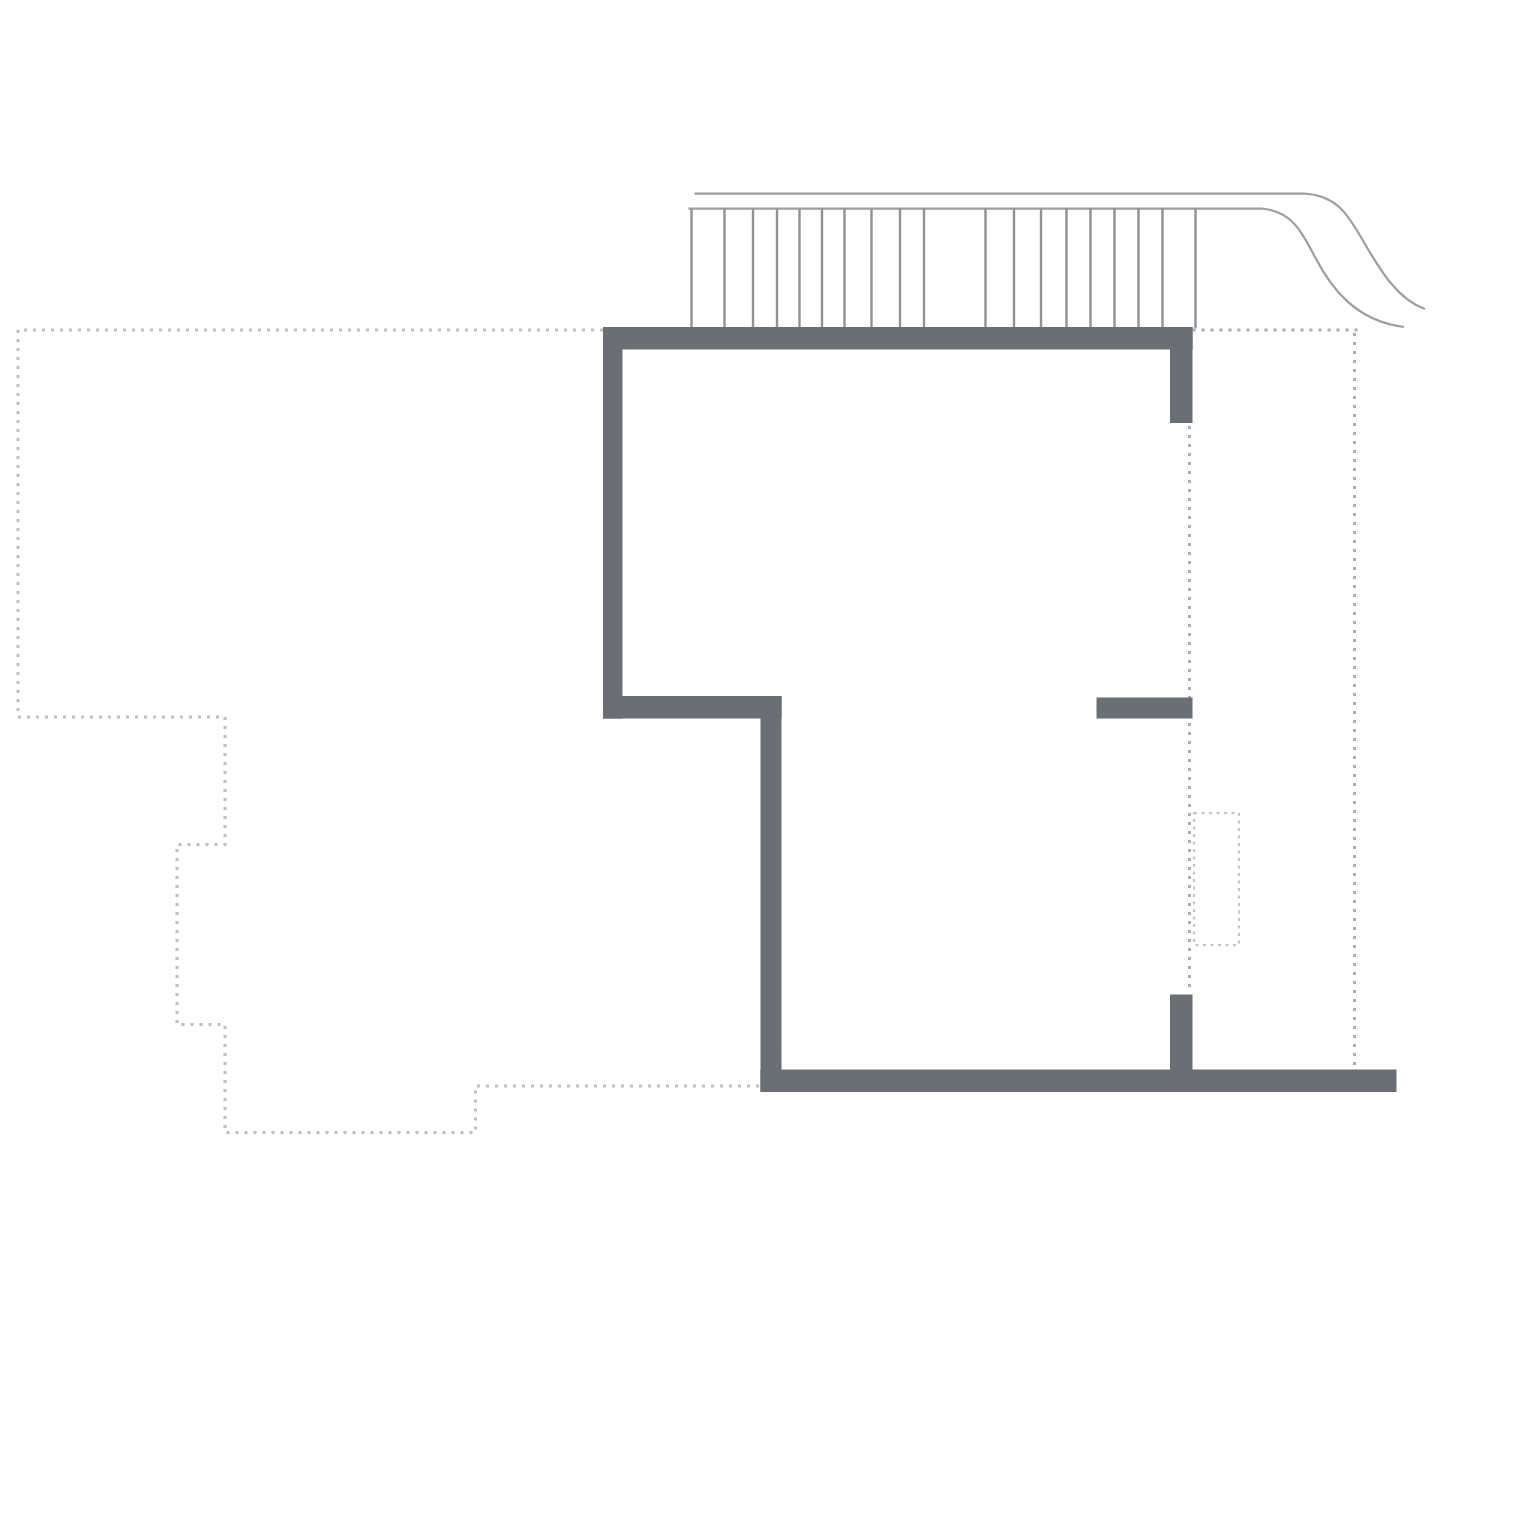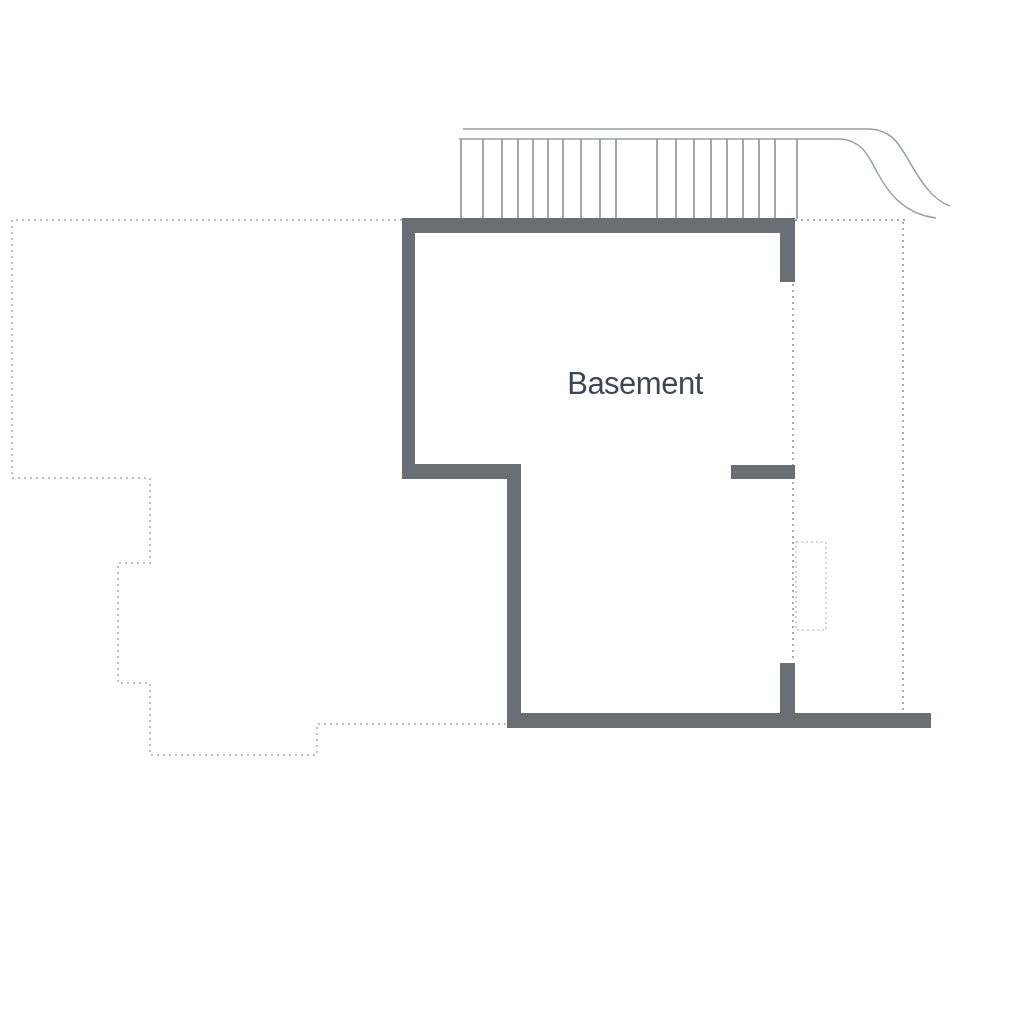--- a/index.html
+++ b/index.html
@@ -84,14 +84,13 @@
       <rect class="wall" x="780" y="218" width="15" height="64"></rect>
       <rect class="wall" x="402" y="218" width="13" height="261"></rect>
       <rect class="wall" x="402" y="464" width="119" height="15"></rect>
       <rect class="wall" x="507" y="464" width="14" height="264"></rect>
       <rect class="wall" x="507" y="713" width="424" height="15"></rect>
       <rect class="wall" x="780" y="663" width="15" height="52"></rect>
       <rect class="wall" x="731" y="465" width="64" height="14"></rect>
     </g>
   </svg>
 
-  <div class="room-label">Basement</div>
 </div>
 
 </body></html>

